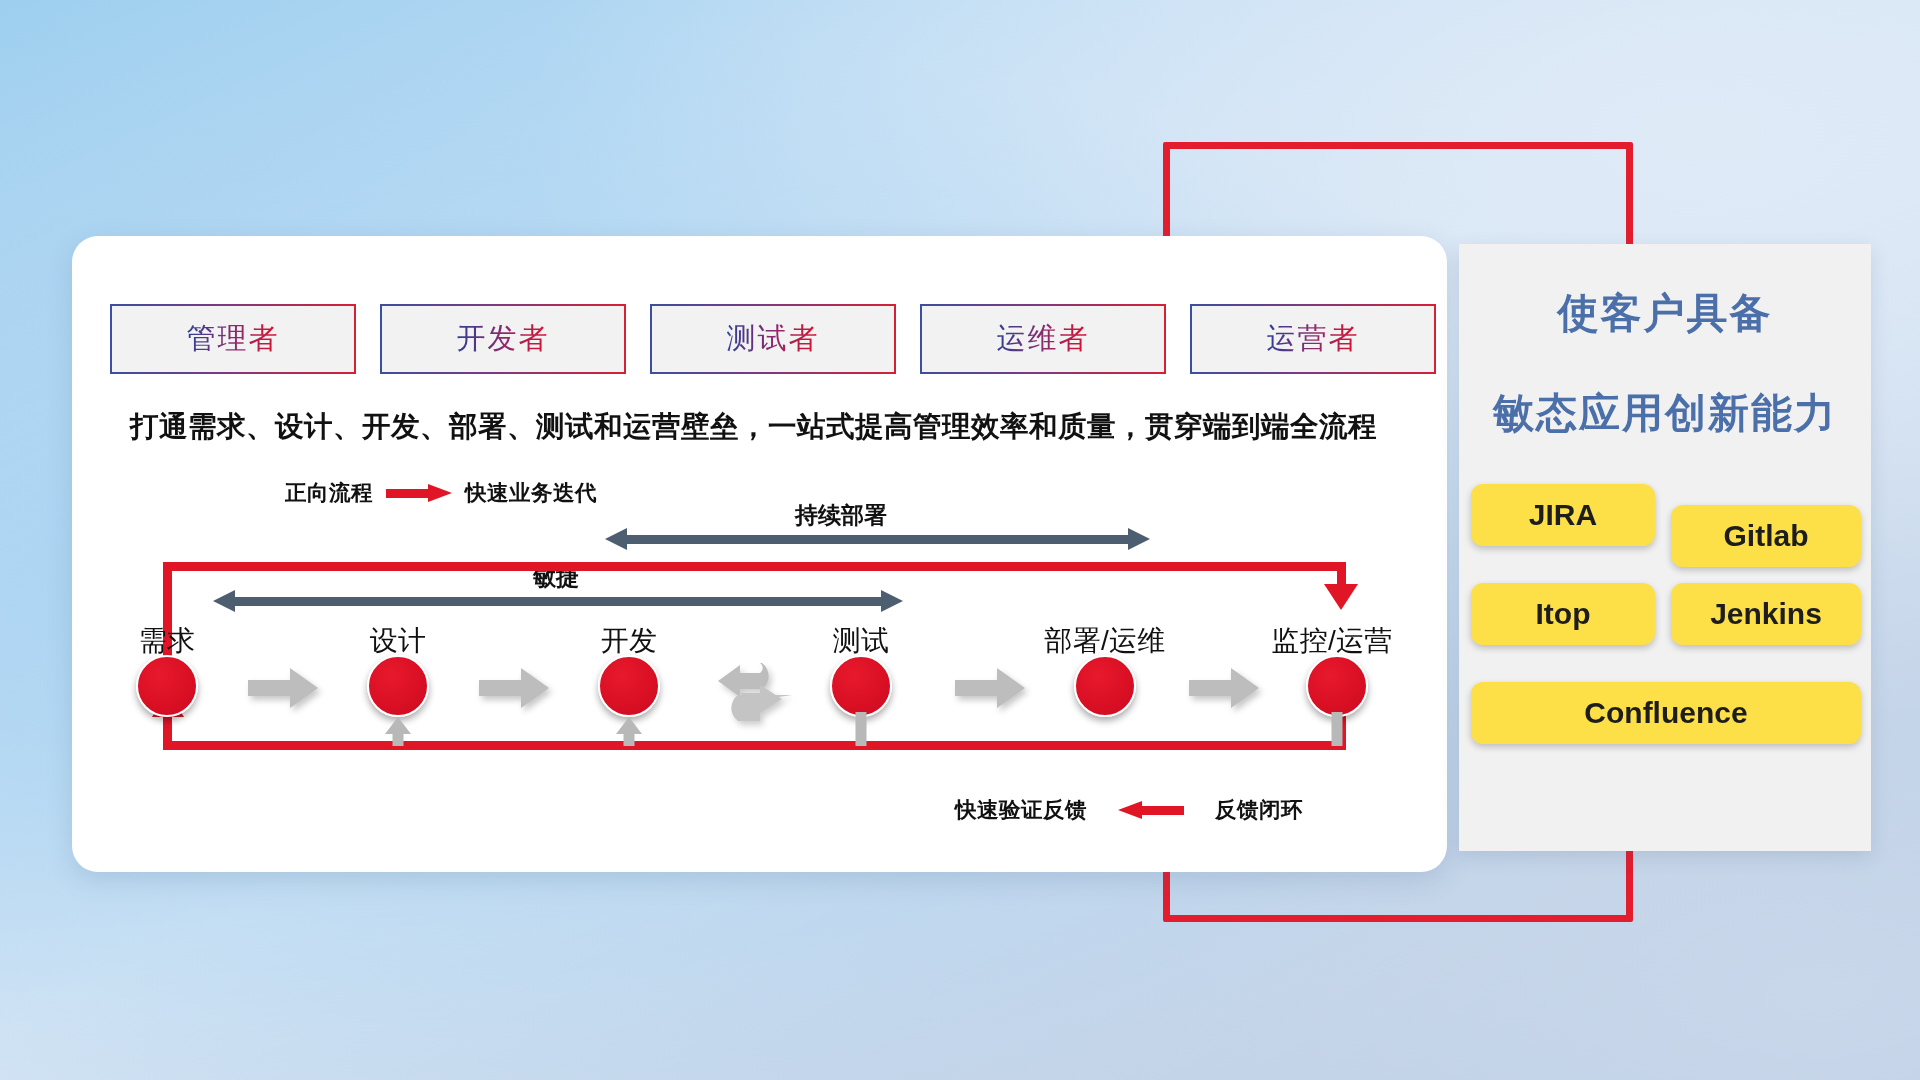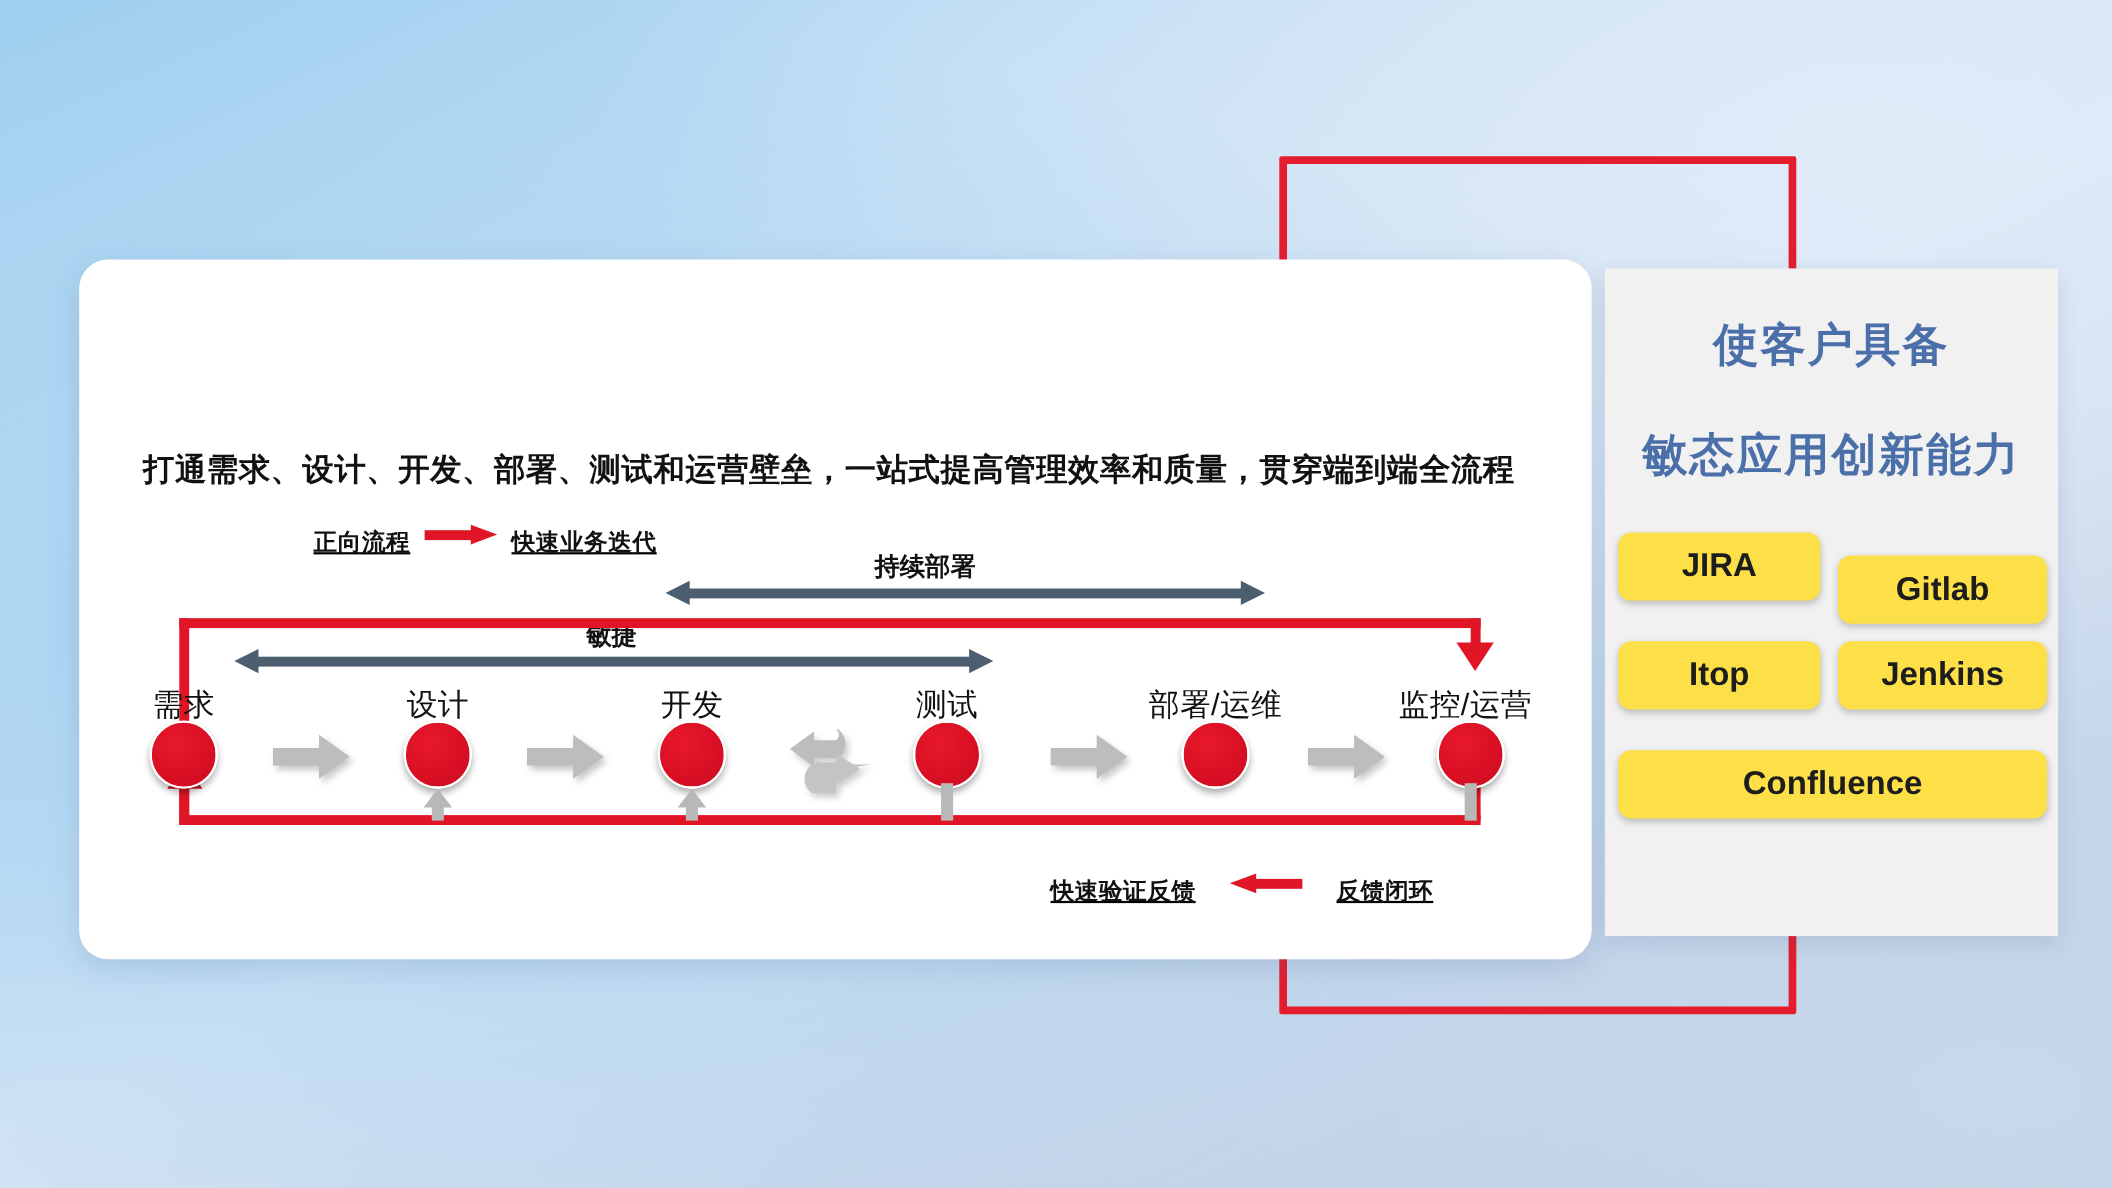--- a/index.html
+++ b/index.html
@@ -53,21 +53,21 @@
     position:relative; z-index:2;
   }
 
   .headline {
     position:absolute;
     font-size:28.5px; font-weight:700; color:#111; white-space:nowrap;
     letter-spacing:.5px;
   }
 
   
-  .annot { position:absolute; display:flex; gap:13px; white-space:nowrap;text-decoration:underline; }
+  .annot { position:absolute; display:flex; align-items:center; gap:13px; white-space:nowrap; }
   .annot .t { font-size:21.5px; font-weight:700; color:#111; letter-spacing:.5px; }
   .arrow-r, .arrow-l { position:relative; width:66px; height:15px; }
   .arrow-r::before{ content:""; position:absolute; left:0; top:4px; width:44px; height:9px; background:#e01526; }
   .arrow-r::after { content:""; position:absolute; right:0; top:-1px; border-top:9px solid transparent;
                     border-bottom:9px solid transparent; border-left:24px solid #e01526; }
   .arrow-l::before{ content:""; position:absolute; right:0; top:4px; width:44px; height:9px; background:#e01526; }
   .arrow-l::after { content:""; position:absolute; left:0; top:-1px; border-top:9px solid transparent;
                     border-bottom:9px solid transparent; border-right:24px solid #e01526; }
 
   
@@ -117,20 +117,37 @@
 </style>
 </head>
 <body>
 
 <div id="stage">
 
   <div class="redframe" style="left:1163px; top:142px; width:470px; height:780px;"></div>
 
   <div class="card" style="left:72px; top:236px; width:1375px; height:636px;"></div>
 
+  <div class="roles" style="left:110px; top:304px;">
+    <div class="role">
+      <span>管理者</span>
+    </div>
+    <div class="role">
+      <span>开发者</span>
+    </div>
+    <div class="role">
+      <span>测试者</span>
+    </div>
+    <div class="role">
+      <span>运维者</span>
+    </div>
+    <div class="role">
+      <span>运营者</span>
+    </div>
+  </div>
 
   <div class="headline" style="left:130px; top:408px;">打通需求、设计、开发、部署、测试和运营壁垒，一站式提高管理效率和质量，贯穿端到端全流程</div>
 
   <div class="annot" style="left:285px; top:478px;">
     <span class="t">正向流程</span>
     <span class="arrow-r"></span>
     <span class="t">快速业务迭代</span>
   </div>
 
   <div class="dbl-label" style="left:795px; top:500px;">持续部署</div>

